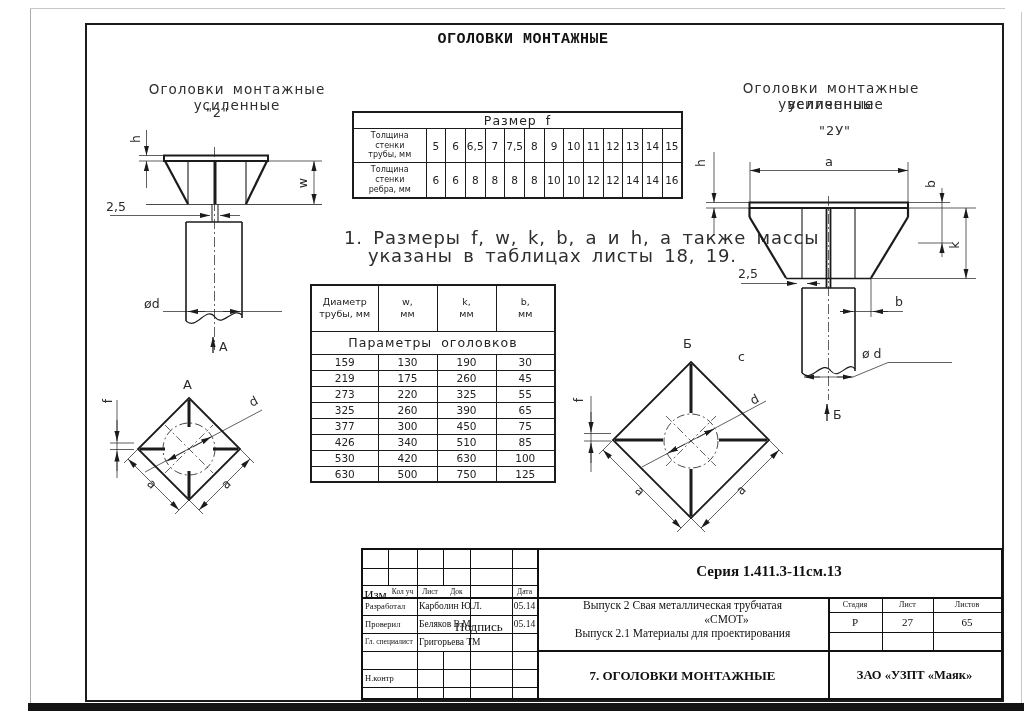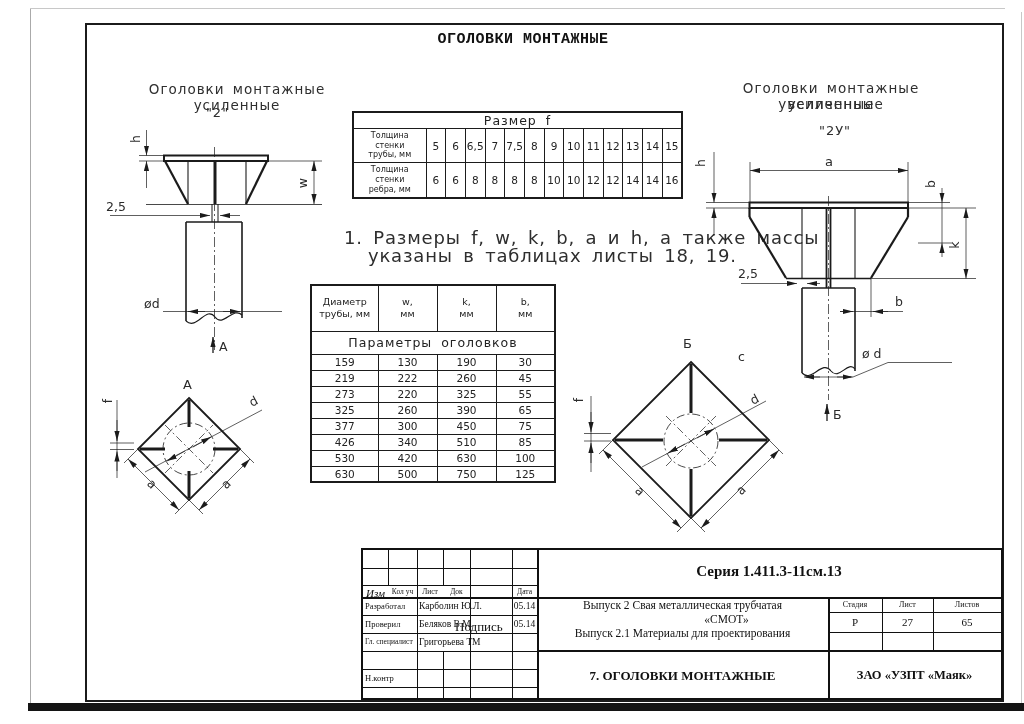--- a/index.html
+++ b/index.html
@@ -293,21 +293,21 @@
         <td class="tt" colspan="4">Параметры оголовков</td>
       </tr>
   <tr style="height:16px;">
         <td>159</td>
         <td>130</td>
         <td>190</td>
         <td>30</td>
       </tr>
   <tr style="height:16px;">
         <td>219</td>
-        <td>222</td>
+        <td>175</td>
         <td>260</td>
         <td>45</td>
       </tr>
   <tr style="height:16px;">
         <td>273</td>
         <td>220</td>
         <td>325</td>
         <td>55</td>
       </tr>
   <tr style="height:16px;">
@@ -359,21 +359,21 @@
   <div class="hl hl2" style="left:0;top:47px;width:638px;"></div>
   <div class="hl" style="left:0;top:65px;width:174px;"></div>
   <div class="hl" style="left:0;top:83px;width:174px;"></div>
   <div class="hl" style="left:0;top:101px;width:174px;"></div>
   <div class="hl" style="left:0;top:119px;width:174px;"></div>
   <div class="hl" style="left:0;top:137px;width:174px;"></div>
   <div class="hl" style="left:465px;top:62px;width:173px;"></div>
   <div class="hl" style="left:465px;top:82px;width:173px;"></div>
   <div class="hl hl2" style="left:174px;top:100px;width:464px;"></div>
 
-  <div class="tbt c" style="left:0;top:37px;width:25px;font-size:11px;font-style:italic;">Изм</div>
+  <div class="tbt c" style="left:0;top:37px;width:25px;font-size:13px;">Изм</div>
   <div class="tbt c" style="left:25px;top:37px;width:29px;font-size:7.5px;">Кол уч</div>
   <div class="tbt c" style="left:54px;top:37px;width:26px;font-size:7.5px;">Лист</div>
   <div class="tbt c" style="left:80px;top:37px;width:27px;font-size:7.5px;">Док</div>
   <div class="tbt c" style="left:92px;top:37px;width:42px;font-size:13px;margin-top:32px;">Подпись</div>
   <div class="tbt c" style="left:149px;top:37px;width:25px;font-size:7.5px;">Дата</div>
 
   <div class="tbt" style="left:2px;top:51px;width:52px;font-size:8.5px;">Разработал</div>
   <div class="tbt" style="left:48px;top:51px;width:92px;font-size:9.5px;padding-left:8px;">Карболин Ю.Л.</div>
   <div class="tbt c" style="left:149px;top:51px;width:25px;font-size:9.5px;">05.14</div>
   <div class="tbt" style="left:2px;top:69px;width:52px;font-size:8.5px;">Проверил</div>

